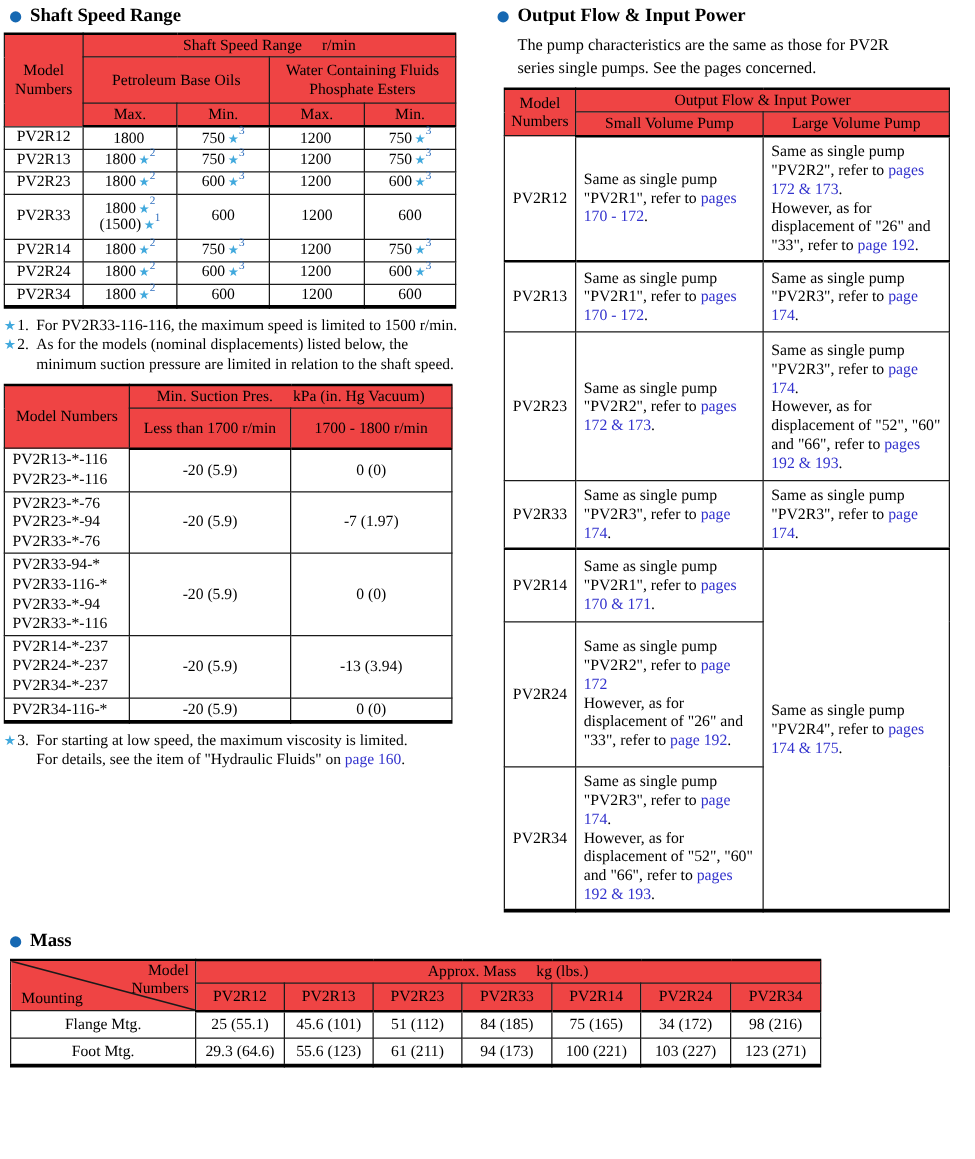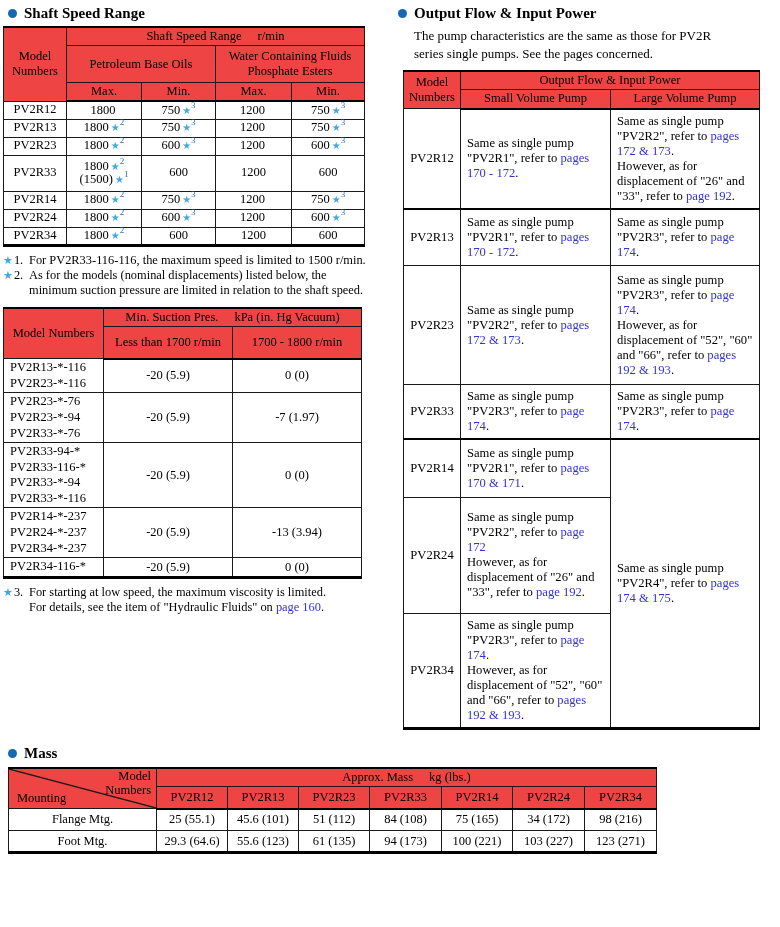--- a/index.html
+++ b/index.html
@@ -391,30 +391,30 @@
           <th>PV2R24</th>
           <th>PV2R34</th>
         </tr>
       </thead>
       <tbody>
         <tr>
           <td>Flange Mtg.</td>
           <td>25 (55.1)</td>
           <td>45.6 (101)</td>
           <td>51 (112)</td>
-          <td>84 (108)</td>
+          <td>84 (185)</td>
           <td>75 (165)</td>
           <td>34 (172)</td>
           <td>98 (216)</td>
         </tr>
         <tr>
           <td>Foot Mtg.</td>
           <td>29.3 (64.6)</td>
           <td>55.6 (123)</td>
-          <td>61 (135)</td>
+          <td>61 (211)</td>
           <td>94 (173)</td>
           <td>100 (221)</td>
           <td>103 (227)</td>
           <td>123 (271)</td>
         </tr>
       </tbody>
     </table>
   </div>
 
 </div>

